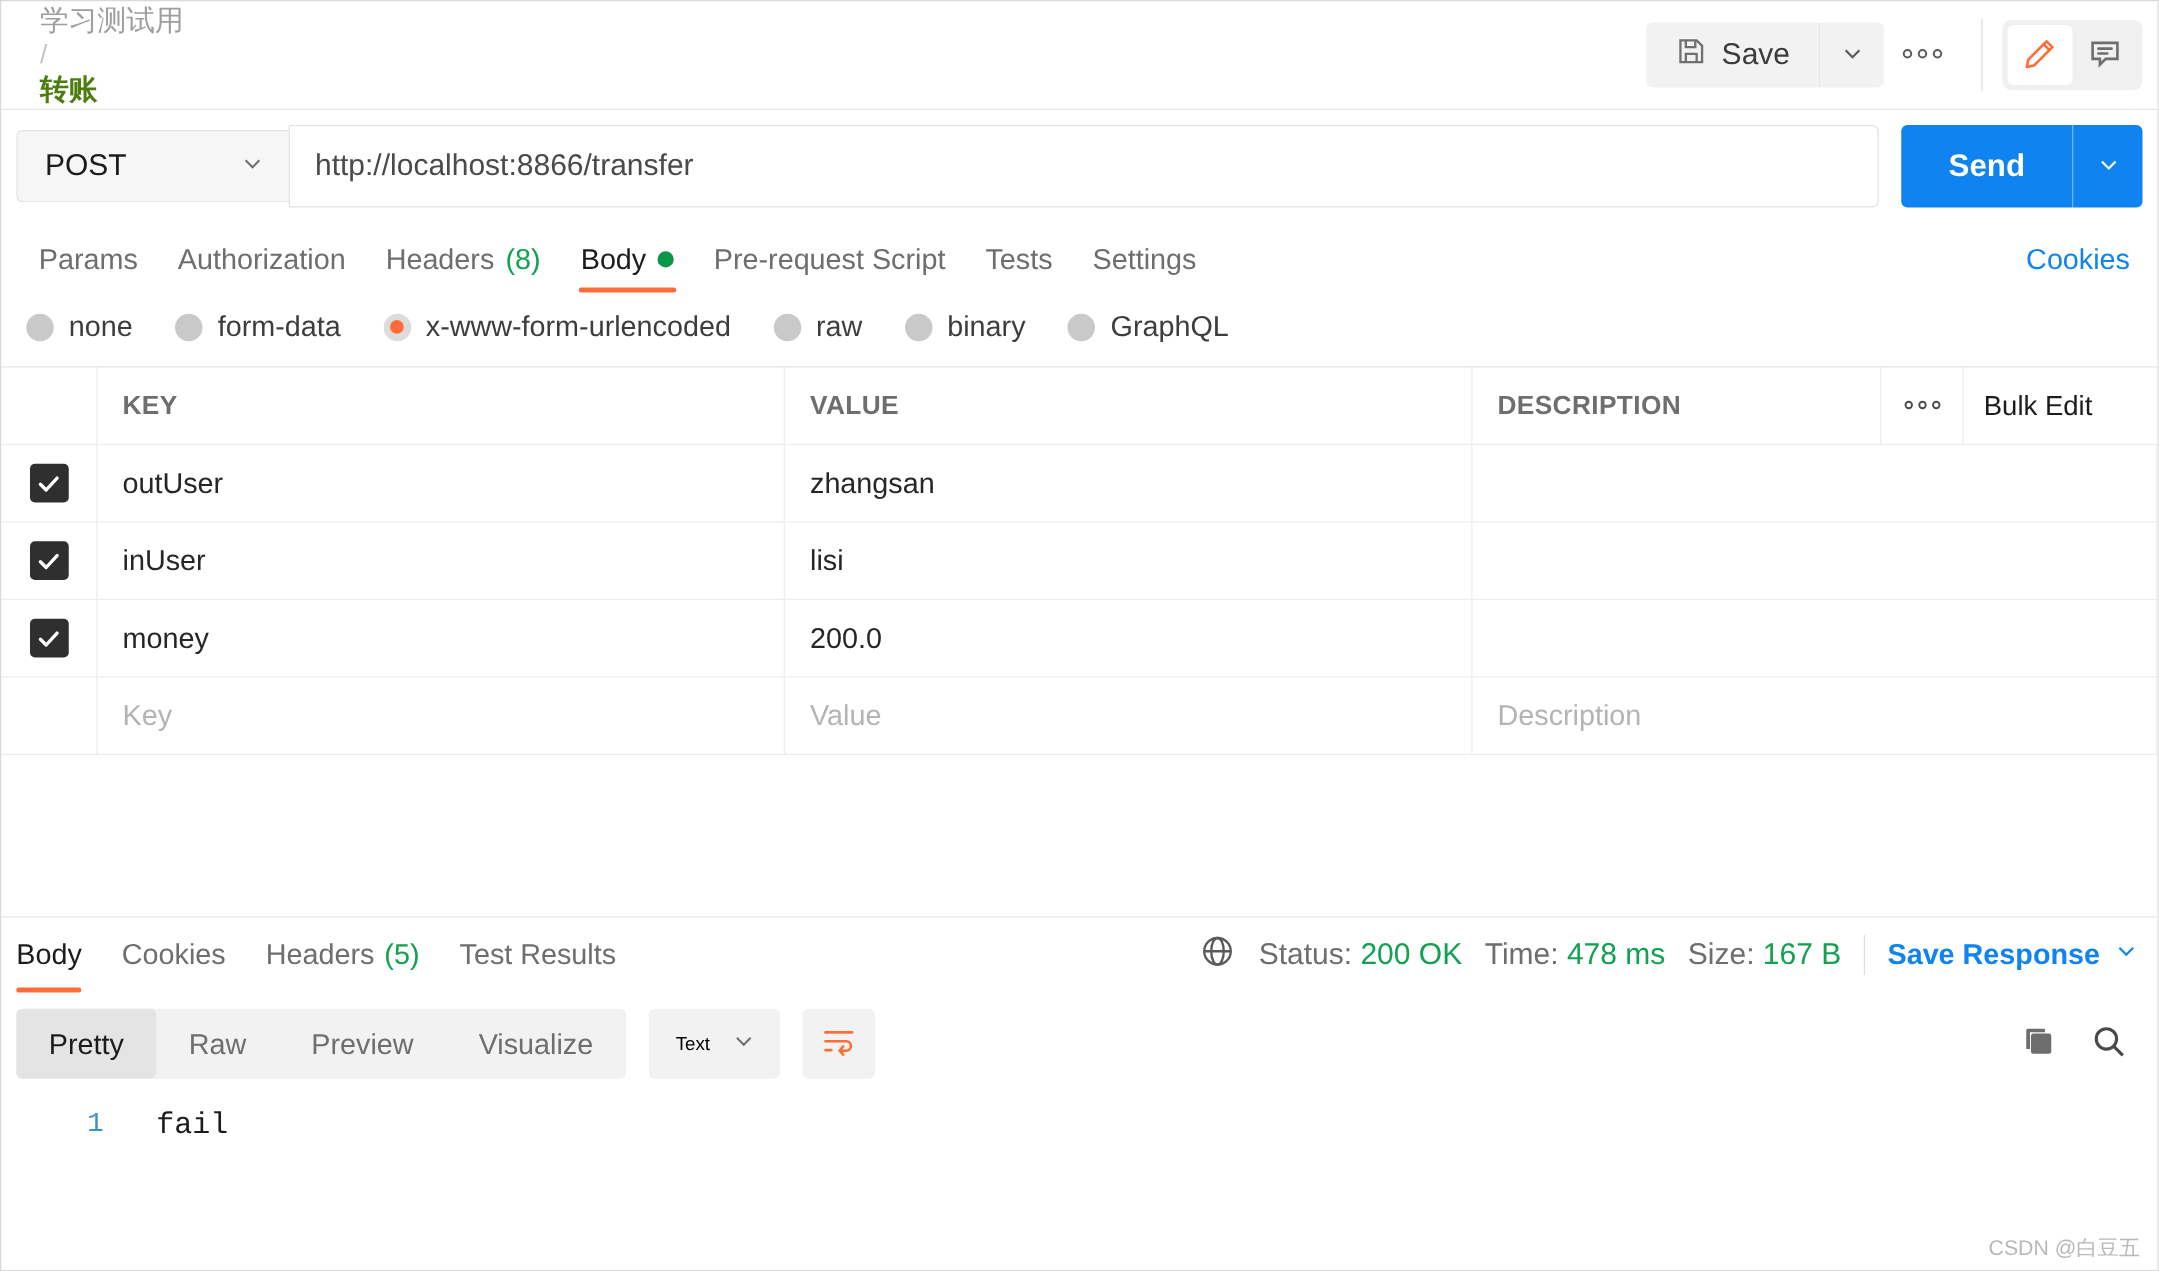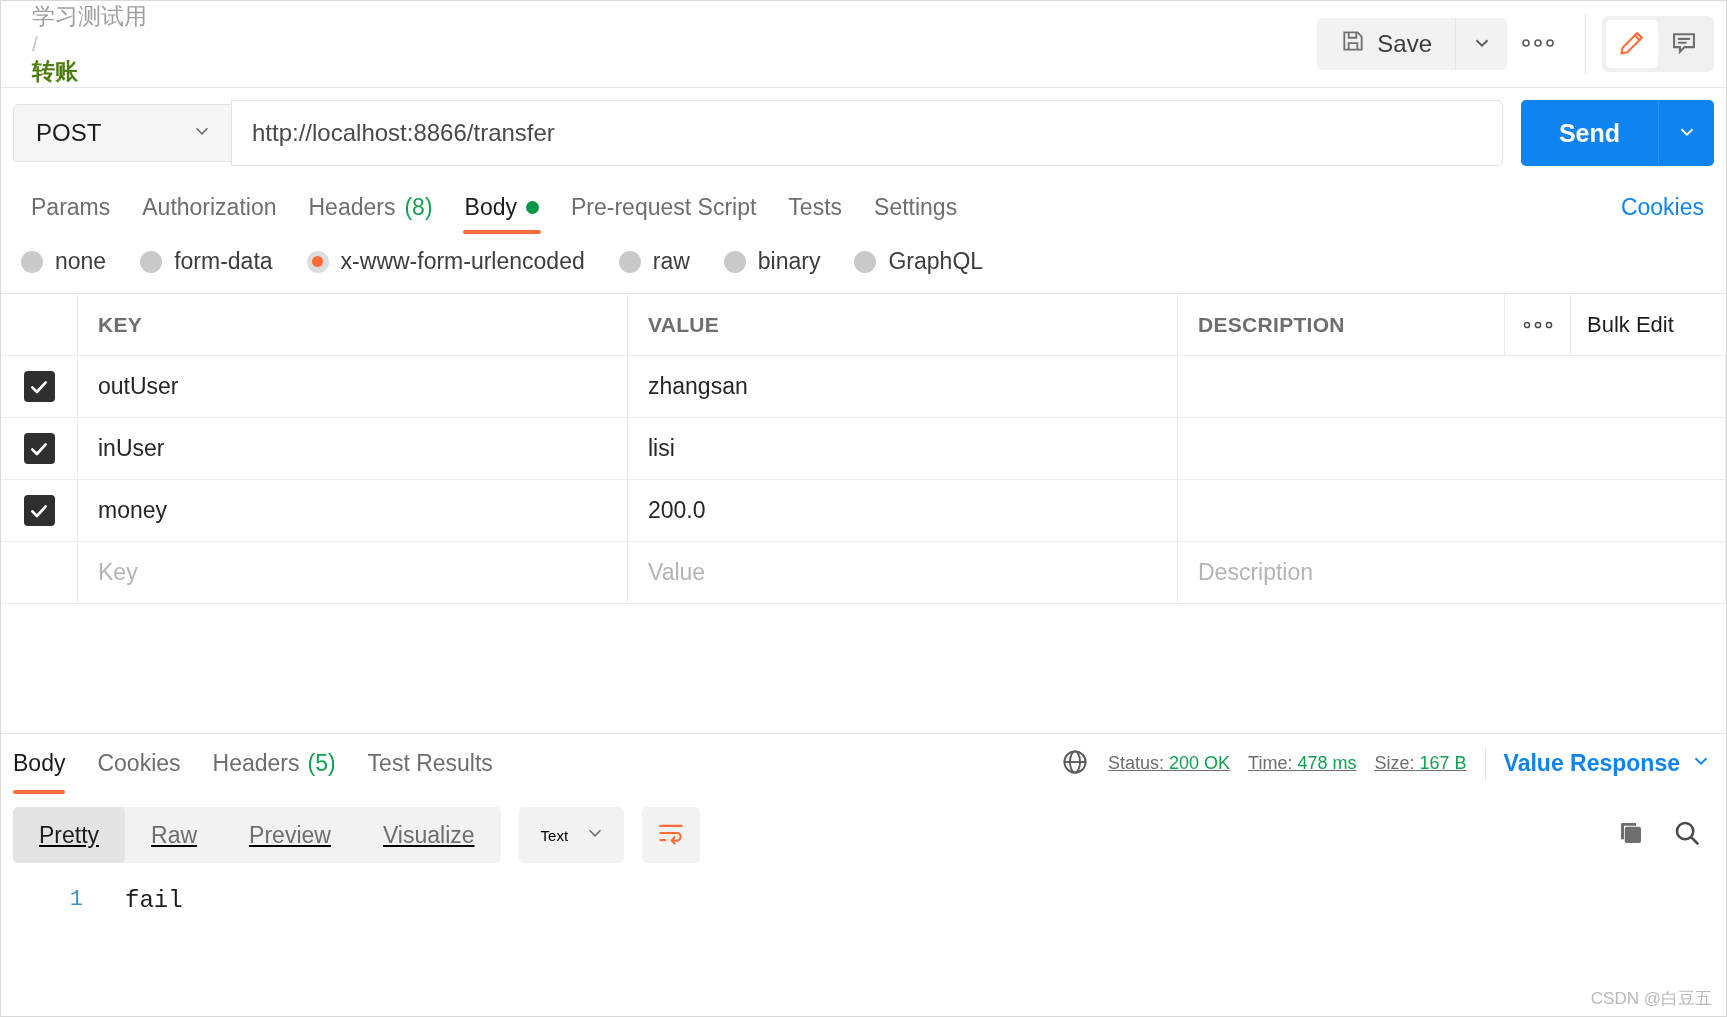--- a/index.html
+++ b/index.html
@@ -177,27 +177,27 @@
     cursor: pointer; position: relative;
   }
   .rtab:first-child { padding-left: 12px; }
   .rtab.active { color: #1c1c1c; }
   .rtab.active::after {
     content: ""; position: absolute;
     left: 12px; right: 16px; bottom: 0;
     height: 4px; background: #ff6c37; border-radius: 2px;
   }
   .resp-meta { margin-left: auto; display: flex; align-items: center; gap: 18px; }
-  .meta-item { font-size: 18px; color: #6e6e6e; text-decoration: underline; }
+  .meta-item { font-size: 24px; color: #6e6e6e; }
   .meta-val { color: #12a150; }
   .meta-div { width: 1px; height: 32px; background: #dedede; }
   .save-resp { font-size: 23px; color: #0f83ef; font-weight: bold; cursor: pointer; display: flex; align-items: center; gap: 10px; }
 
   .fmt-bar { display: flex; align-items: center; padding: 14px 12px 14px 12px; gap: 18px; }
-  .seg { display: flex; align-items: flex-end; background: #f2f2f2; border-radius: 5px; height: 56px; text-decoration: underline; }
+  .seg { display: flex; align-items: flex-end; background: #f2f2f2; border-radius: 5px; height: 56px; }
   .seg-item {
     font-size: 23px; color: #6e6e6e;
     padding: 0 26px; height: 56px;
     display: flex; align-items: center; cursor: pointer;
     border-radius: 5px;
   }
   .seg-item.active { background: #e4e4e4; color: #1c1c1c; }
   .dd {
     display: flex; align-items: center; gap: 16px;
     background: #f2f2f2; border-radius: 5px; height: 56px;
@@ -490,21 +490,21 @@
       <span class="meta-item">
         <span>Time:</span>
         <span class="meta-val">478 ms</span>
       </span>
       <span class="meta-item">
         <span>Size:</span>
         <span class="meta-val">167 B</span>
       </span>
       <span class="meta-div"></span>
       <span class="save-resp">
-        <span>Value Response</span>
+        <span>Save Response</span>
         <span>
           <svg width="22" height="22" viewBox="0 0 24 24" fill="none" stroke="#0f83ef" stroke-width="2">
               <path d="M6 9l6 6 6-6"></path>
             </svg>
         </span>
       </span>
     </div>
   </div>
 
   <div class="fmt-bar">

